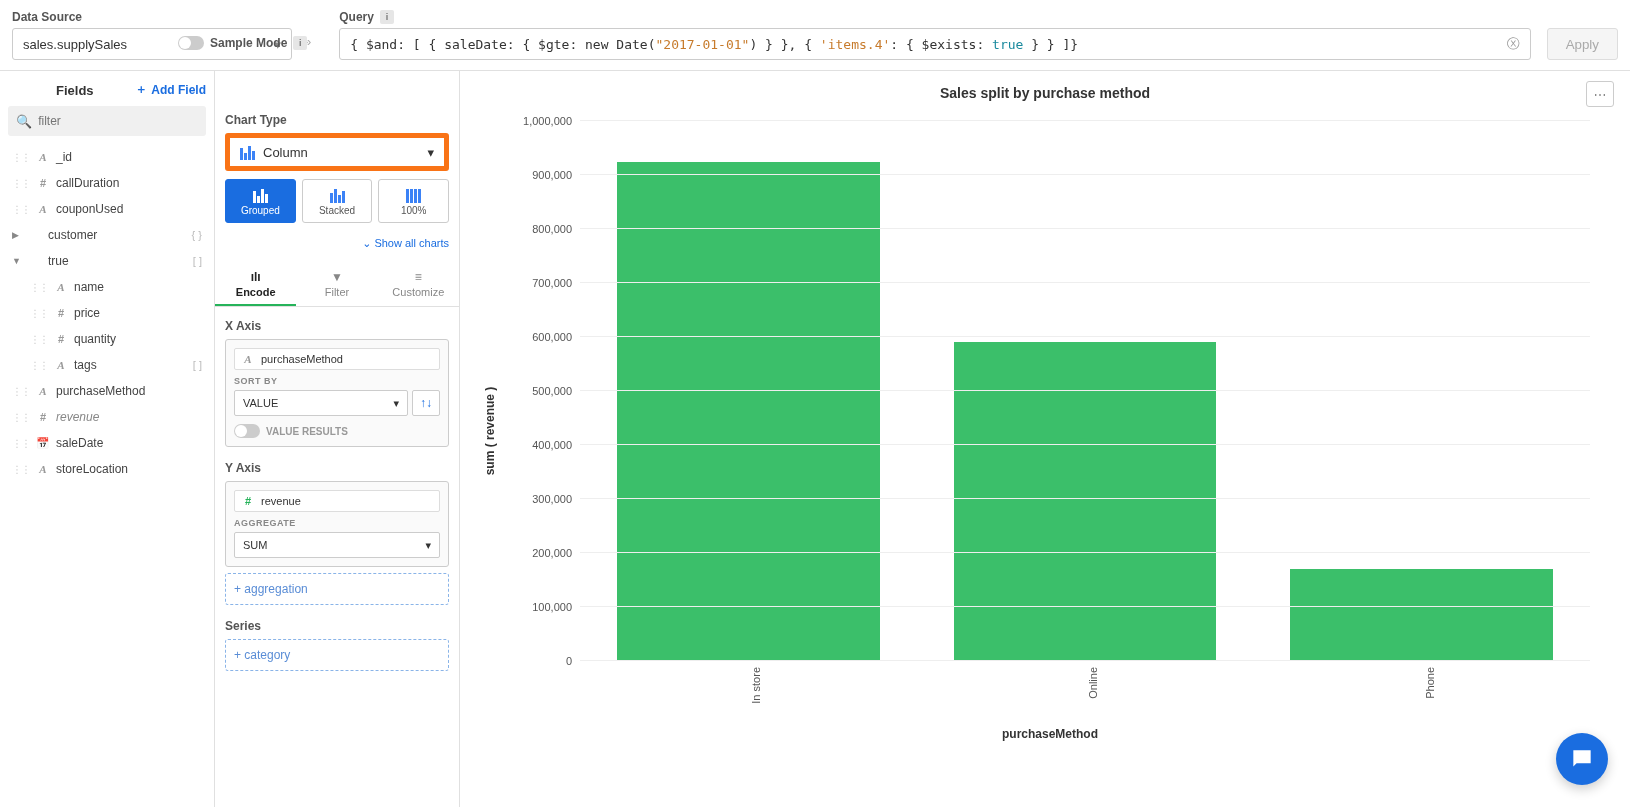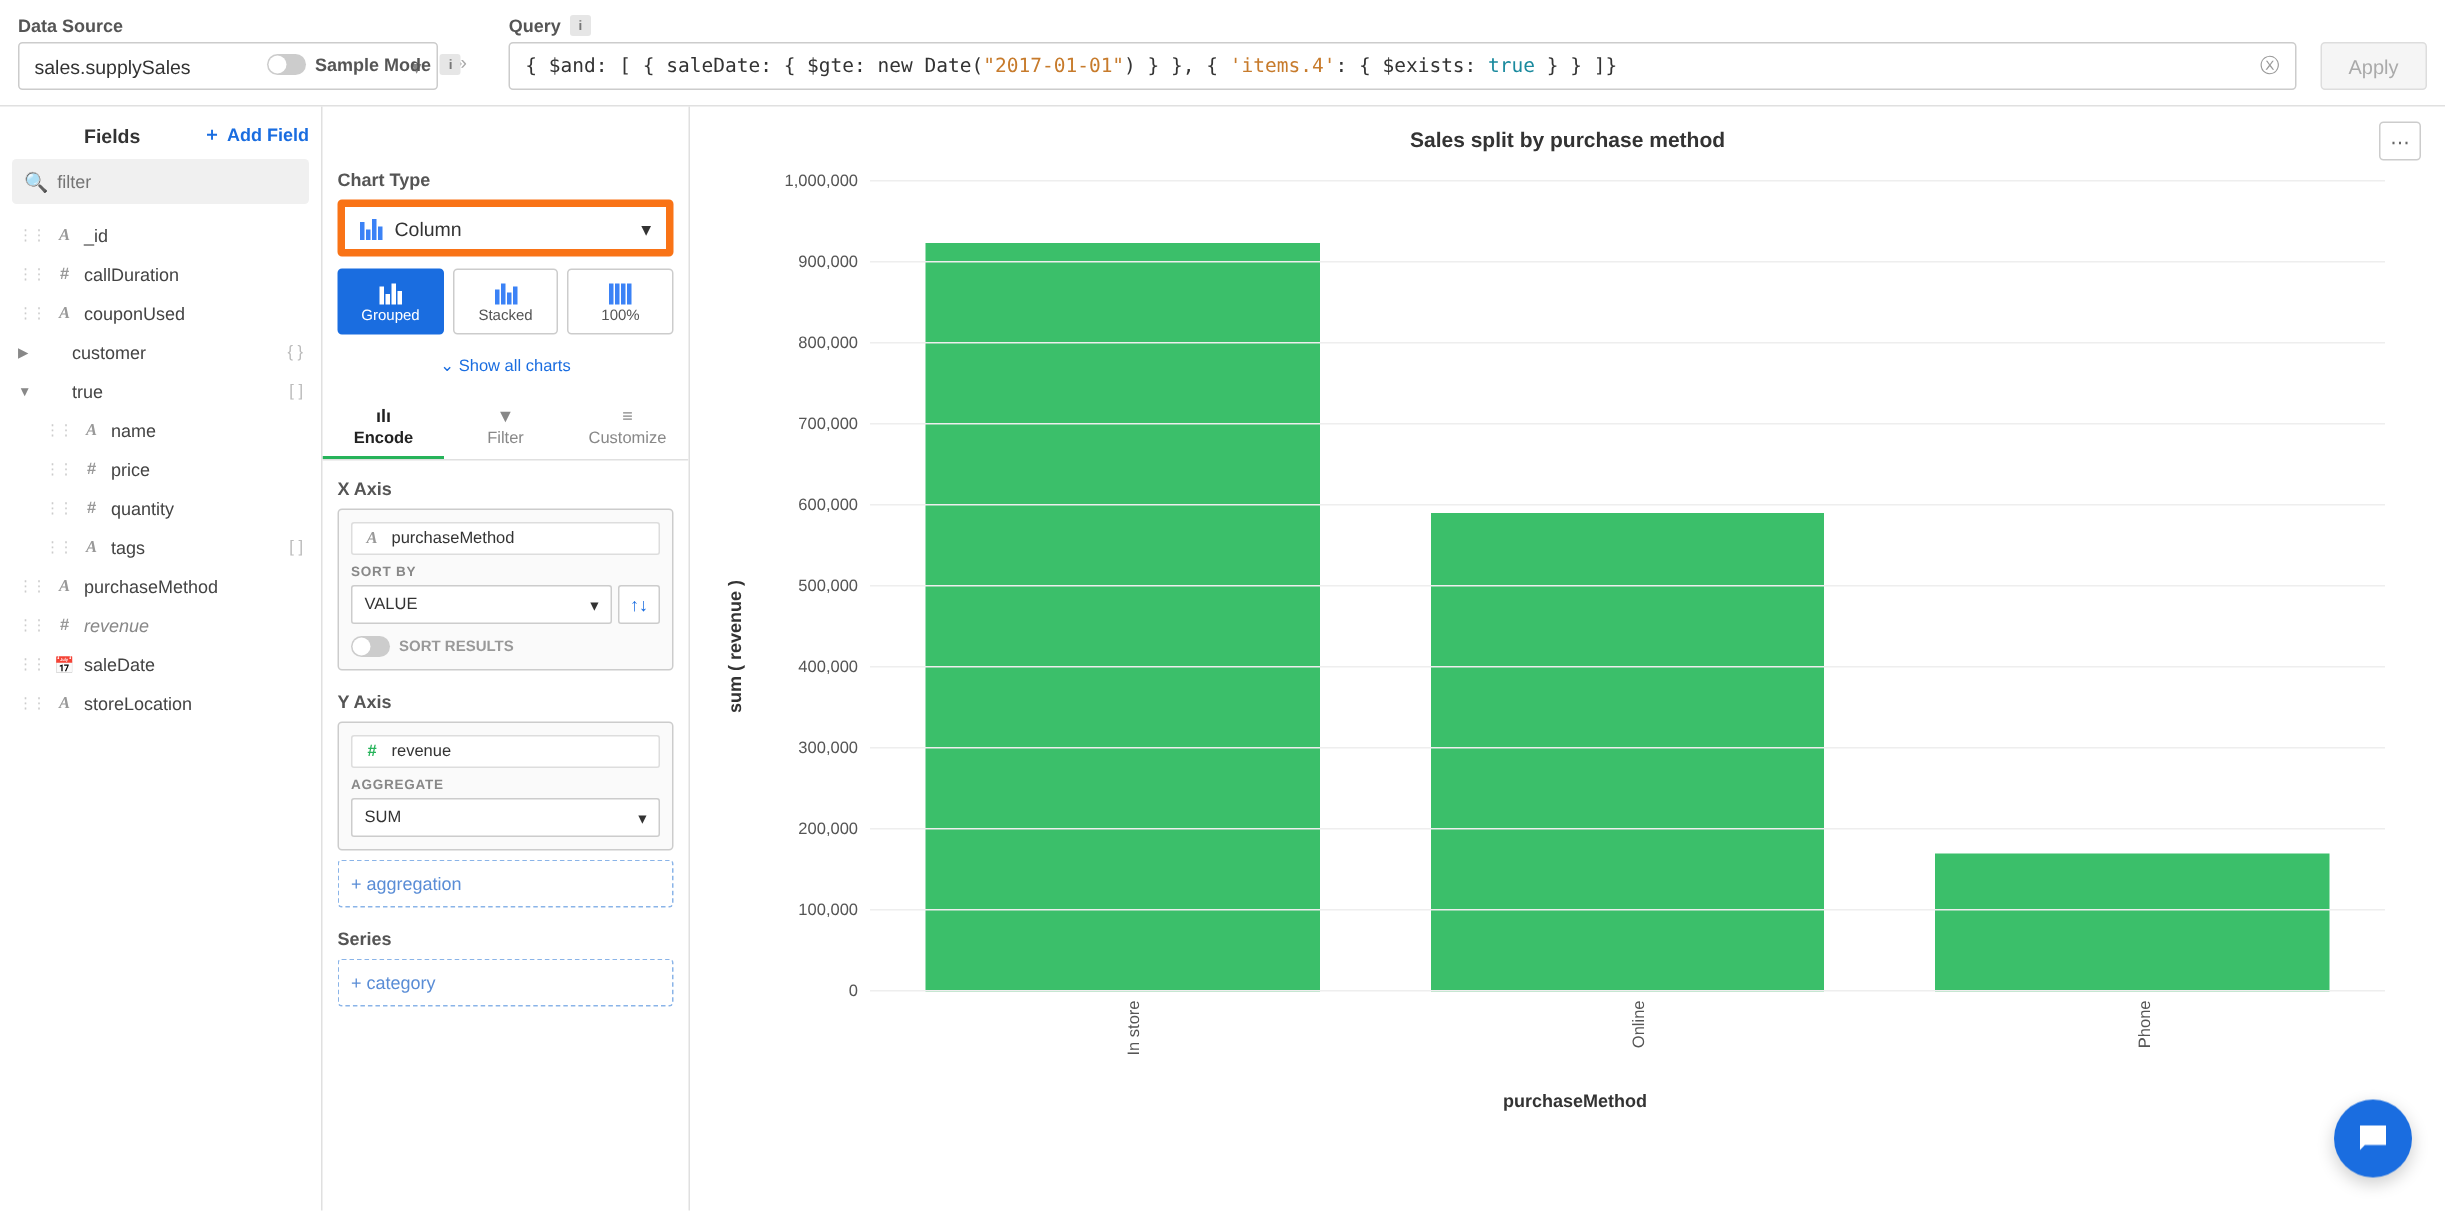--- a/index.html
+++ b/index.html
@@ -42,21 +42,21 @@
 .config-col { width: 245px; border-right: 1px solid #e0e0e0; padding: 10px; overflow-y: auto; }
 .section-label { font-size: 12px; font-weight: 700; color: #555; margin-bottom: 6px; margin-top: 32px; }
 .chart-type-sel { border: 5px solid #f97316; border-radius: 3px; height: 38px; display: flex; align-items: center; padding: 0 10px; justify-content: space-between; cursor: pointer; margin-bottom: 8px; }
 .ct-left { display: flex; align-items: center; gap: 8px; }
 .mini-cols { display: flex; align-items: flex-end; gap: 1px; height: 16px; }
 .mini-cols span { width: 3px; background: #3b82f6; }
 .subtype-row { display: flex; gap: 6px; margin-bottom: 8px; }
 .subtype-btn { flex: 1; border: 1px solid #ccc; border-radius: 3px; height: 44px; display: flex; flex-direction: column; align-items: center; justify-content: center; gap: 2px; font-size: 10px; cursor: pointer; background: #fff; color: #555; }
 .subtype-btn.active { background: #1a6de0; border-color: #1a6de0; color: #fff; }
 .subtype-btn.active .mini-cols span { background: #fff; }
-.show-all { text-align: center; color: #1a6de0; font-size: 11px; cursor: pointer; padding: 6px 0 12px; }
+.show-all { text-align: right; color: #1a6de0; font-size: 11px; cursor: pointer; padding: 6px 0 12px; }
 .tabs { display: flex; border-bottom: 1px solid #e0e0e0; margin: 0 -10px 12px; }
 .tab { flex: 1; text-align: center; padding: 8px 0 6px; font-size: 11px; color: #888; cursor: pointer; border-bottom: 2px solid transparent; display: flex; flex-direction: column; align-items: center; gap: 2px; }
 .tab.active { color: #222; border-bottom-color: #26b35a; font-weight: 600; }
 .tab-ico { font-size: 12px; }
 .enc-section { margin-bottom: 14px; }
 .enc-label { font-size: 12px; font-weight: 600; color: #555; margin-bottom: 6px; }
 .enc-box { border: 1px solid #ccc; border-radius: 3px; padding: 8px; background: #fafafa; }
 .chip { display: flex; align-items: center; gap: 6px; background: #fff; border: 1px solid #ddd; border-radius: 2px; padding: 4px 6px; font-size: 11px; margin-bottom: 6px; }
 .sub-label { font-size: 9px; font-weight: 700; letter-spacing: 0.5px; color: #888; margin-bottom: 4px; }
 .sort-row { display: flex; gap: 4px; }
@@ -270,21 +270,21 @@
         <div class="sub-label">SORT BY</div>
         <div class="sort-row">
           <div class="sort-sel">
             <span>VALUE</span>
             <span>▾</span>
           </div>
           <div class="sort-btn">↑↓</div>
         </div>
         <div class="limit-row">
           <div class="toggle"></div>
-          <span>SORT RESULTS</span>
+          <span>VALUE RESULTS</span>
         </div>
       </div>
     </div>
 
     <div class="enc-section">
       <div class="enc-label">Y Axis</div>
       <div class="enc-box">
         <div class="chip">
           <span class="type-ico" style="color:#26b35a">#</span>
           <span>revenue</span>

